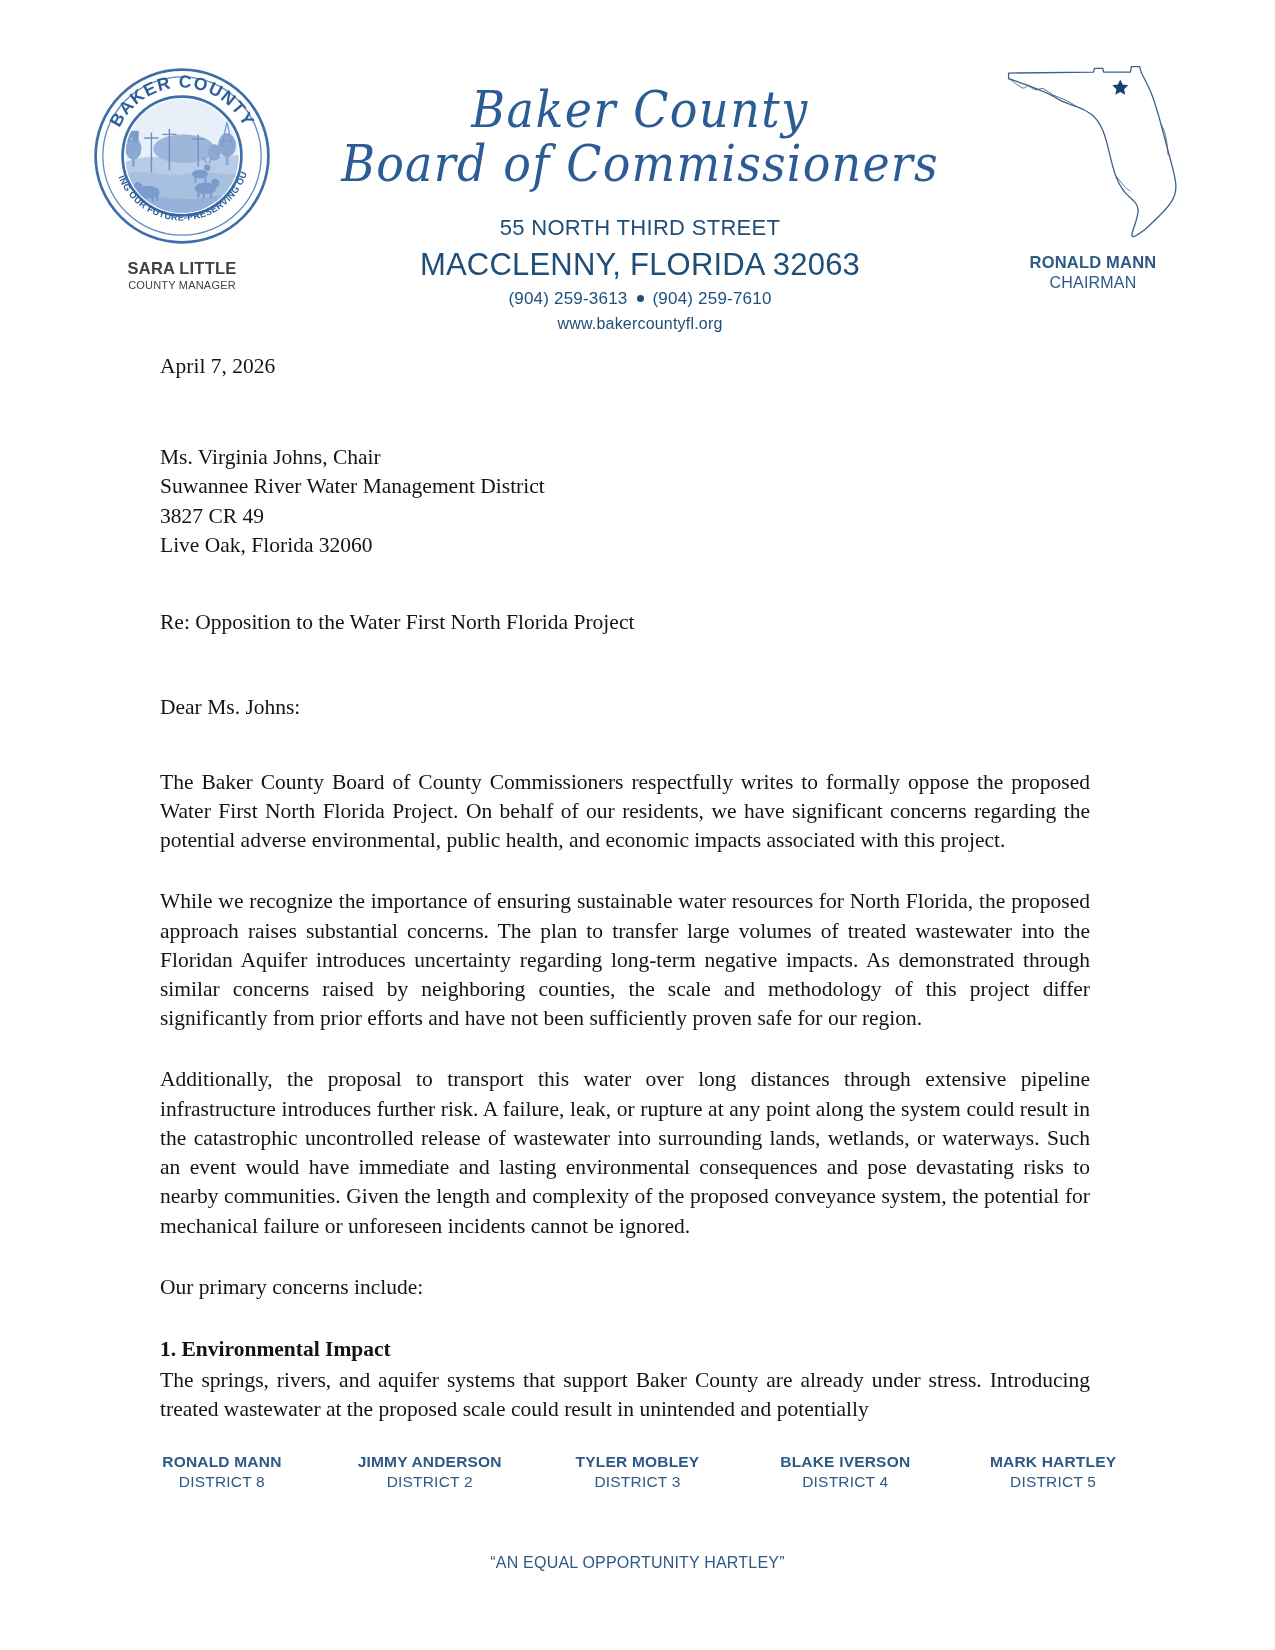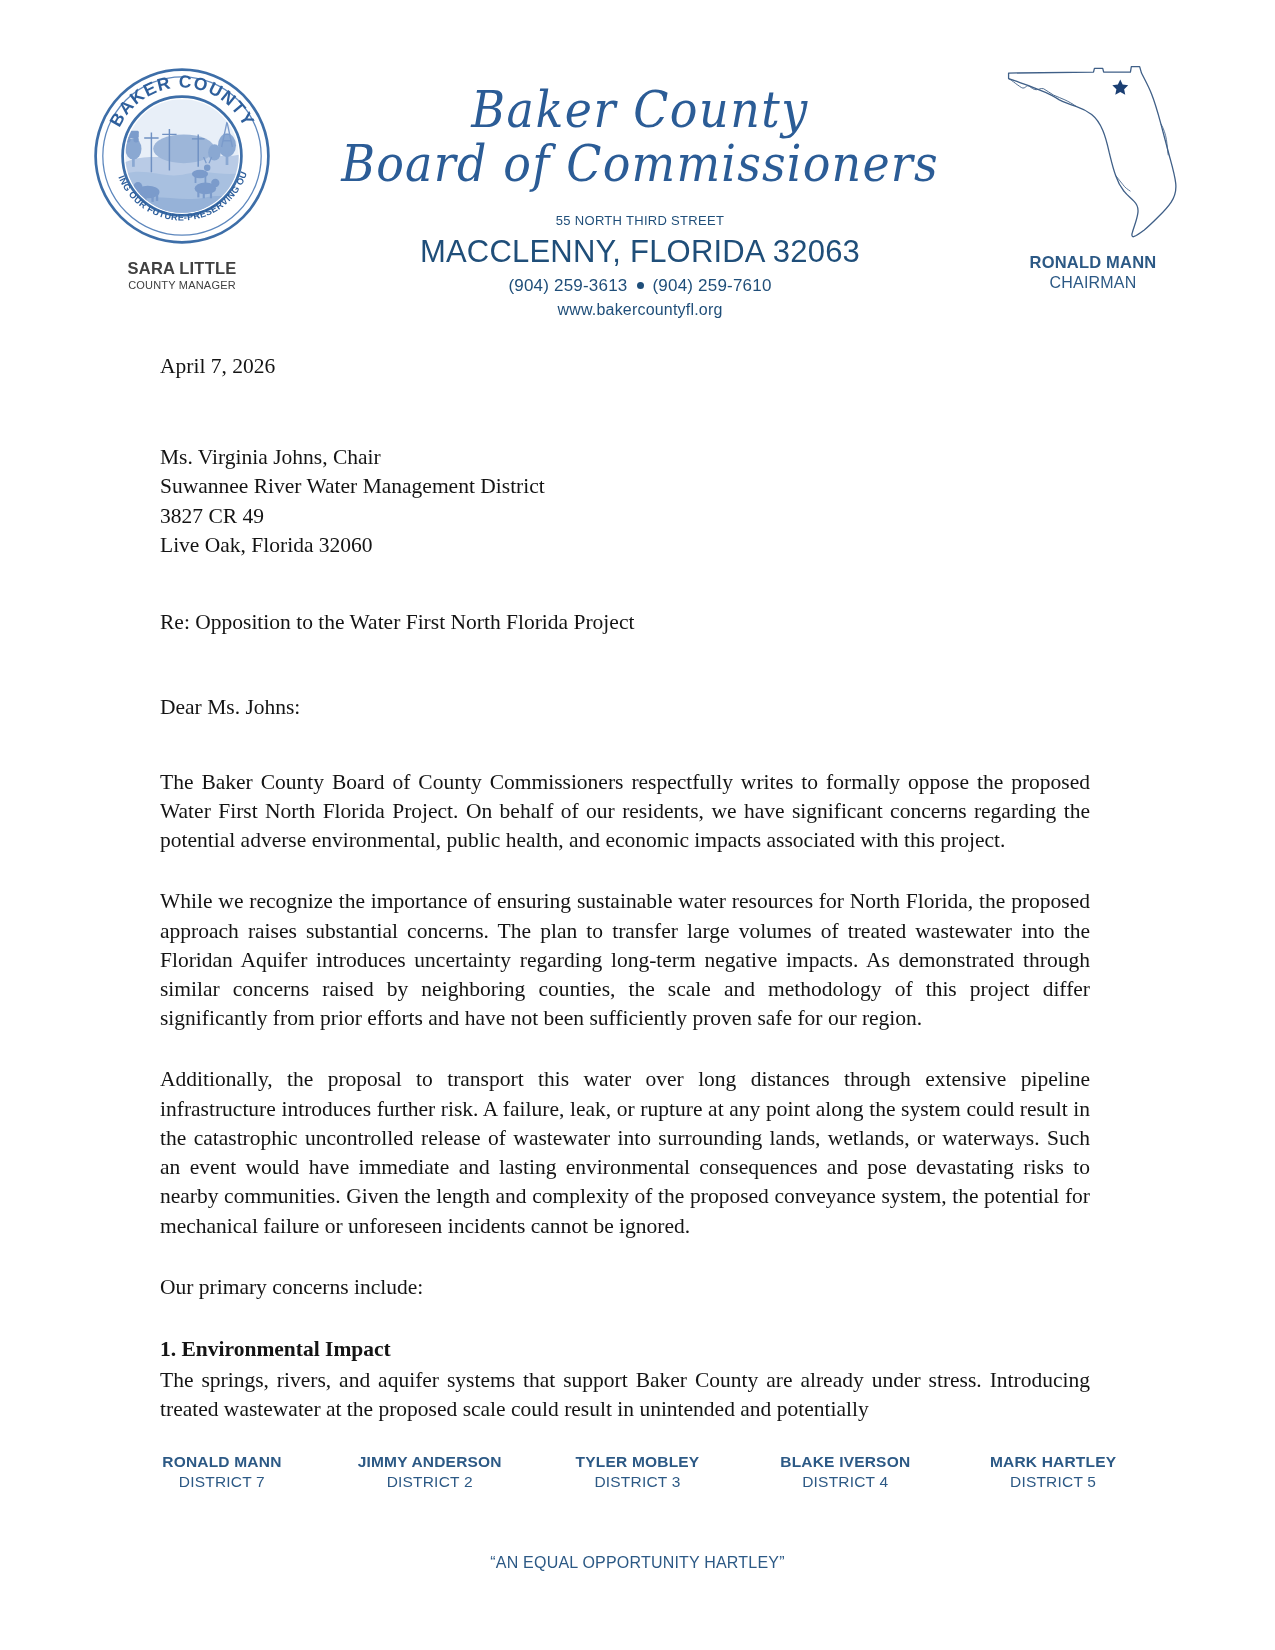--- a/index.html
+++ b/index.html
@@ -92,21 +92,21 @@
     line-height: 1.15;
     margin-top: 4px;
     transform: scaleY(1.08);
   }
   .addr {
     font-family: "Liberation Sans", sans-serif;
     color: #1f4e79;
     margin-top: 20px;
   }
   .addr .a1 {
-    font-size: 13px;
+    font-size: 22px;
     letter-spacing: .3px;
     line-height: 1.5;
   }
   .addr .a2 {
     font-size: 31px;
     letter-spacing: .2px;
     line-height: 1.35;
     font-weight: normal;
   }
   .addr .a3 {
@@ -397,21 +397,21 @@
     <p class="lead-in">Our primary concerns include:</p>
 
     <p class="sec-head">1. Environmental Impact</p>
     <p class="sec-body">The springs, rivers, and aquifer systems that support Baker County are already under stress. Introducing treated wastewater at the proposed scale could result in unintended and potentially</p>
   </div>
 
   <div class="footer">
     <div class="commissioners">
       <div class="comm">
         <div class="nm">RONALD MANN</div>
-        <div class="ds">DISTRICT 7</div>
+        <div class="ds">DISTRICT 8</div>
       </div>
       <div class="comm">
         <div class="nm">JIMMY ANDERSON</div>
         <div class="ds">DISTRICT 2</div>
       </div>
       <div class="comm">
         <div class="nm">TYLER MOBLEY</div>
         <div class="ds">DISTRICT 3</div>
       </div>
       <div class="comm">

